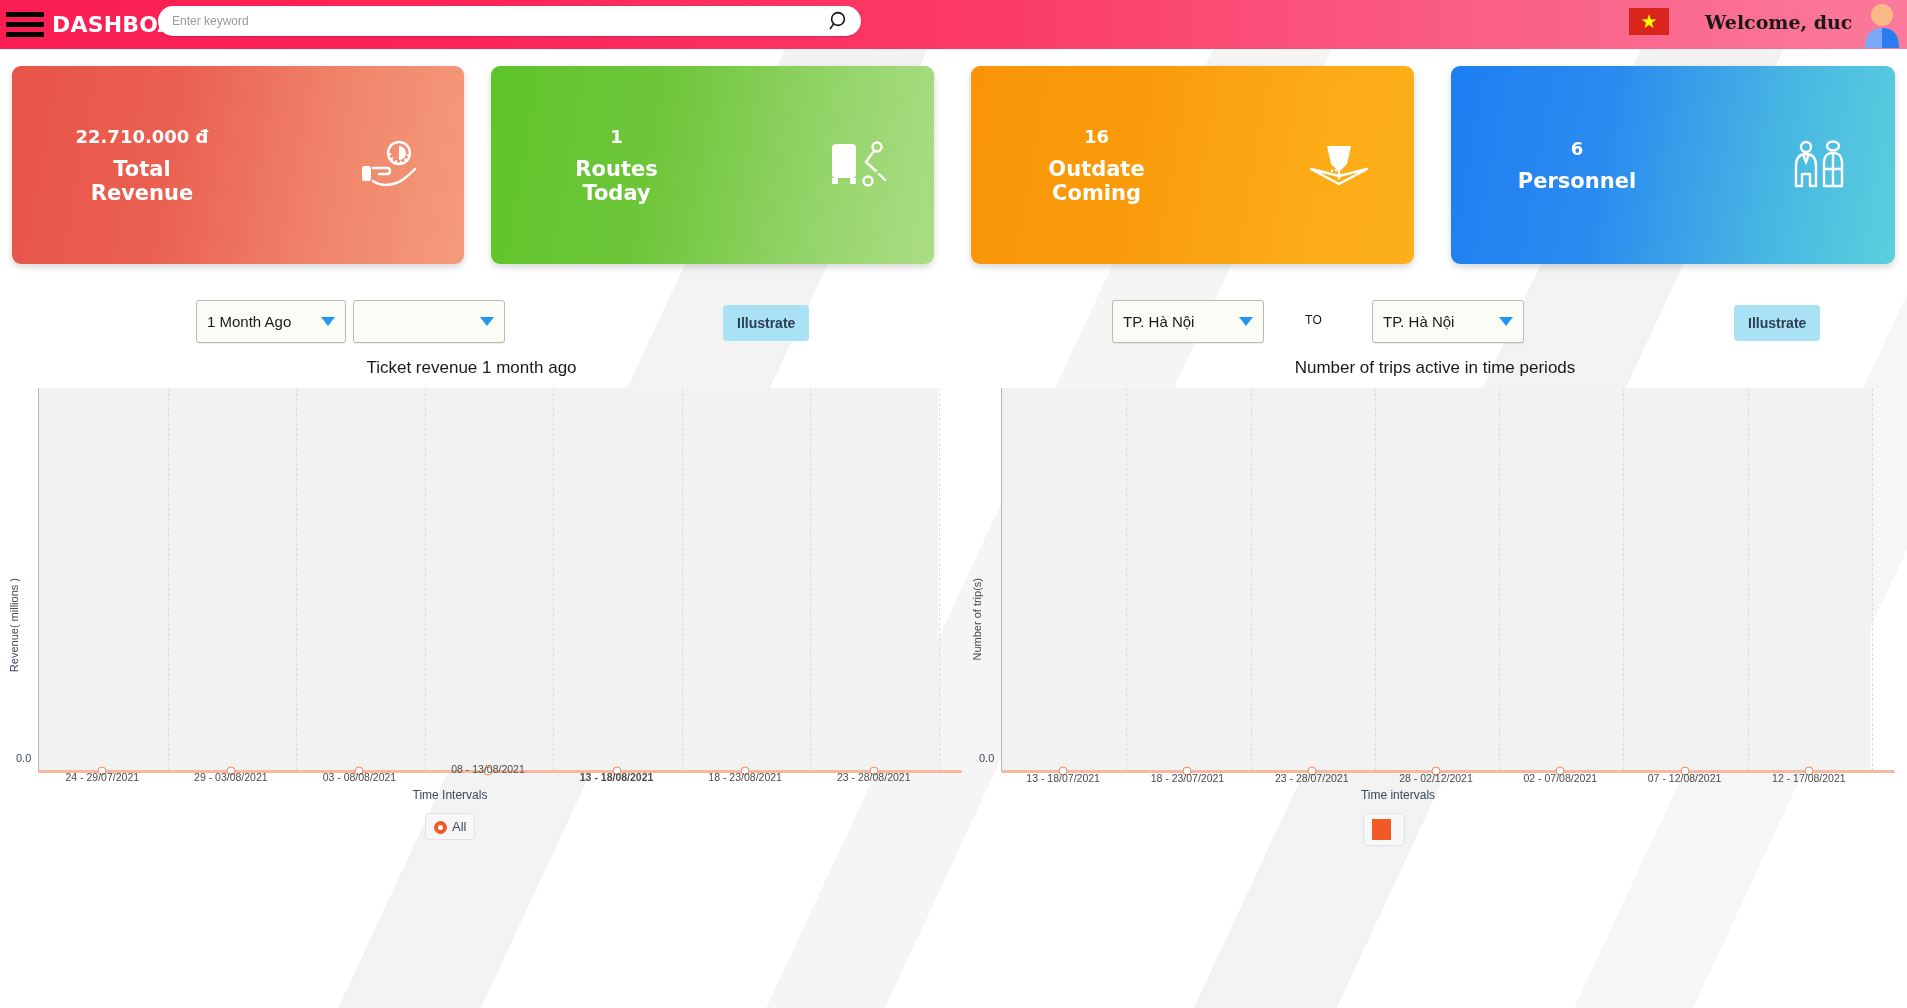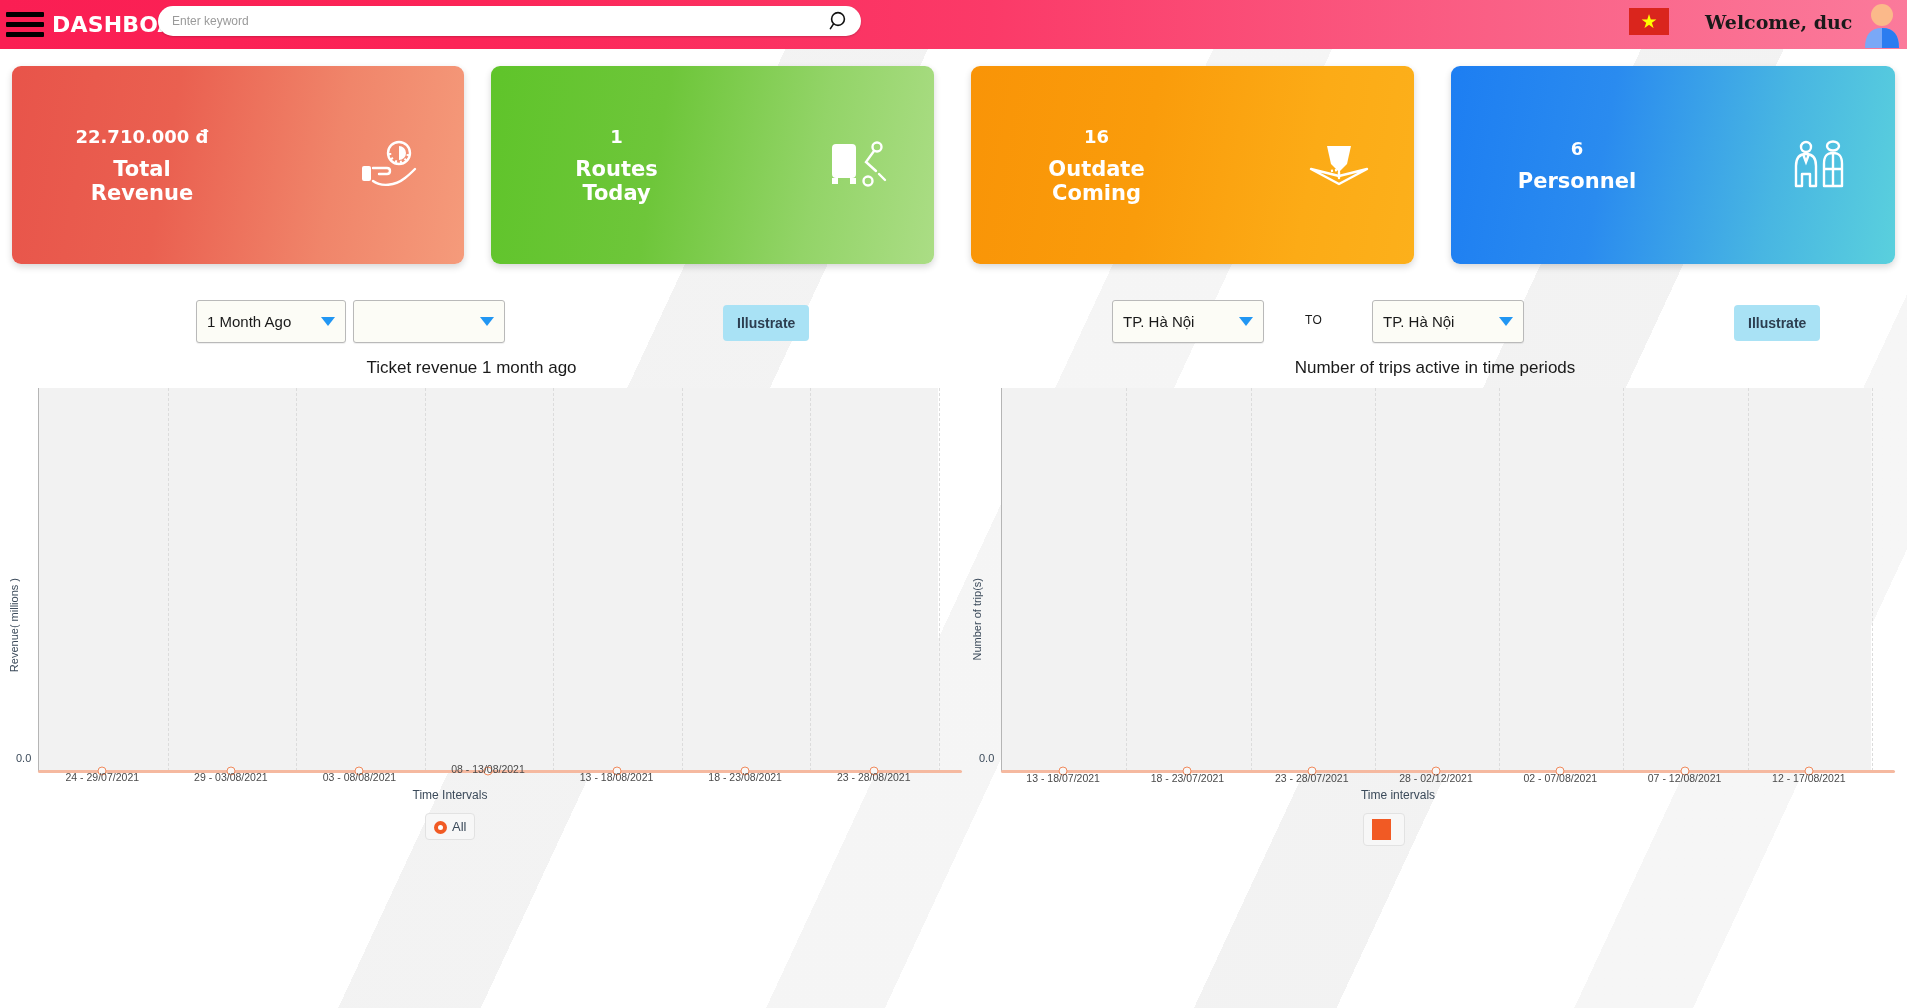--- a/index.html
+++ b/index.html
@@ -359,21 +359,21 @@
       <div class="series-line" style="left: 38px; width: 924px; top: 382px;"></div>
       <div class="marker" style="left: 102.286px; top: 383px;"></div>
       <div class="tick-label" style="left: 102.286px; top: 383px; text-align: center;">24 - 29/07/2021</div>
       <div class="marker" style="left: 230.857px; top: 383px;"></div>
       <div class="tick-label" style="left: 230.857px; top: 383px;">29 - 03/08/2021</div>
       <div class="marker" style="left: 359.429px; top: 383px;"></div>
       <div class="tick-label" style="left: 359.429px; top: 383px;">03 - 08/08/2021</div>
       <div class="marker" style="left: 488px; top: 383px;"></div>
       <div class="tick-label" style="left: 488px; top: 375px;">08 - 13/08/2021</div>
       <div class="marker" style="left: 616.571px; top: 383px;"></div>
-      <div class="tick-label" style="left: 616.571px; top: 383px;">13 - 18/08/2021</div>
+      <div class="tick-label" style="left: 616.571px; top: 383px; font-weight: bold;">13 - 18/08/2021</div>
       <div class="marker" style="left: 745.143px; top: 383px;"></div>
       <div class="tick-label" style="left: 745.143px; top: 383px;">18 - 23/08/2021</div>
       <div class="marker" style="left: 873.714px; top: 383px;"></div>
       <div class="tick-label" style="left: 873.714px; top: 383px;">23 - 28/08/2021</div>
     </div>
 
   <div class="chart-panel" id="panel-right">
     <div class="ylabel" style="left:8px;">Number of trip(s)</div>
     <div class="plot" id="plot-right" style="left:38px; width:870px;">
         <div class="gridline" style="left: 124.286px;"></div>

